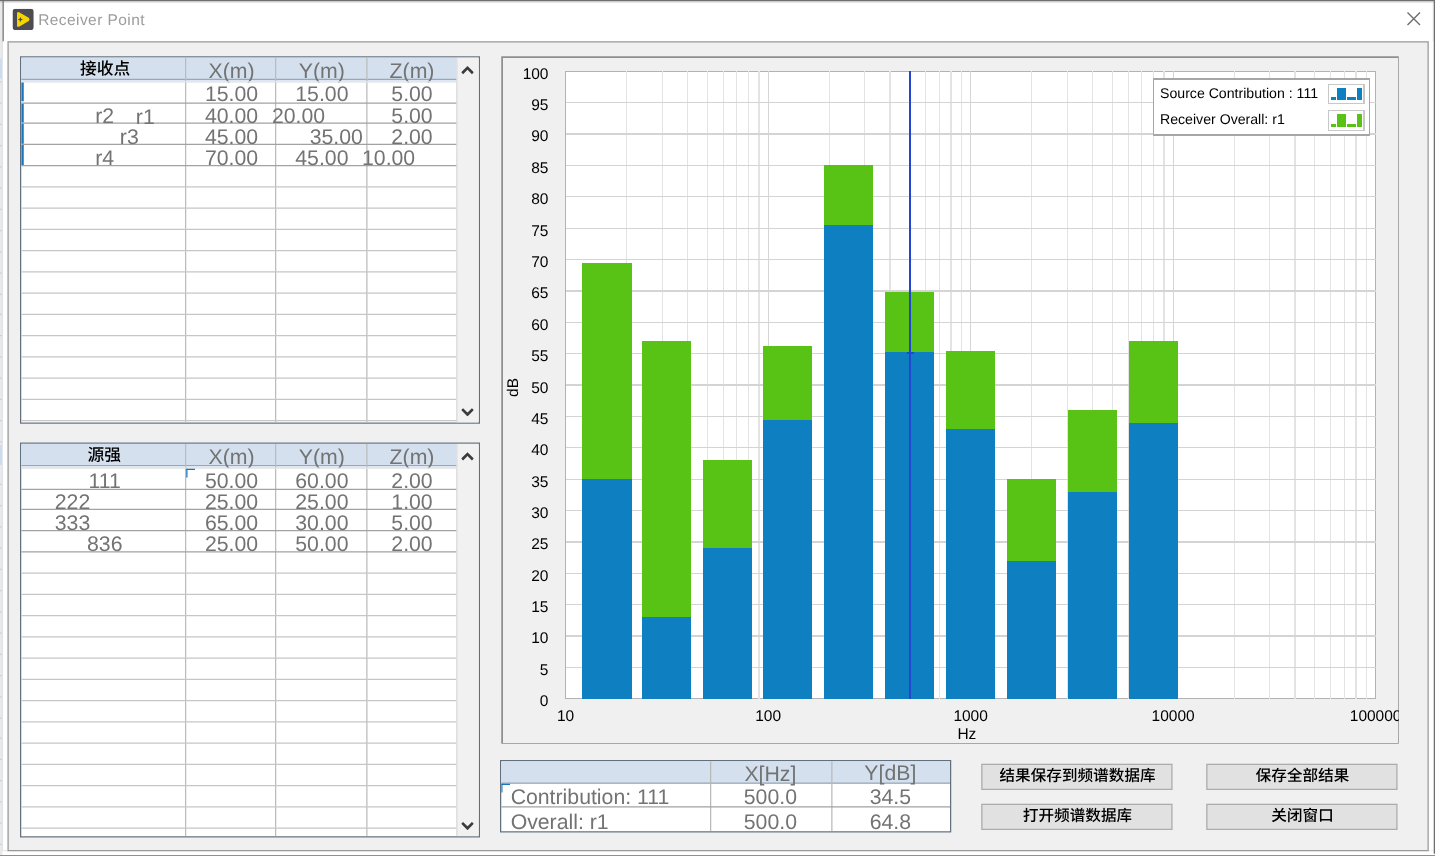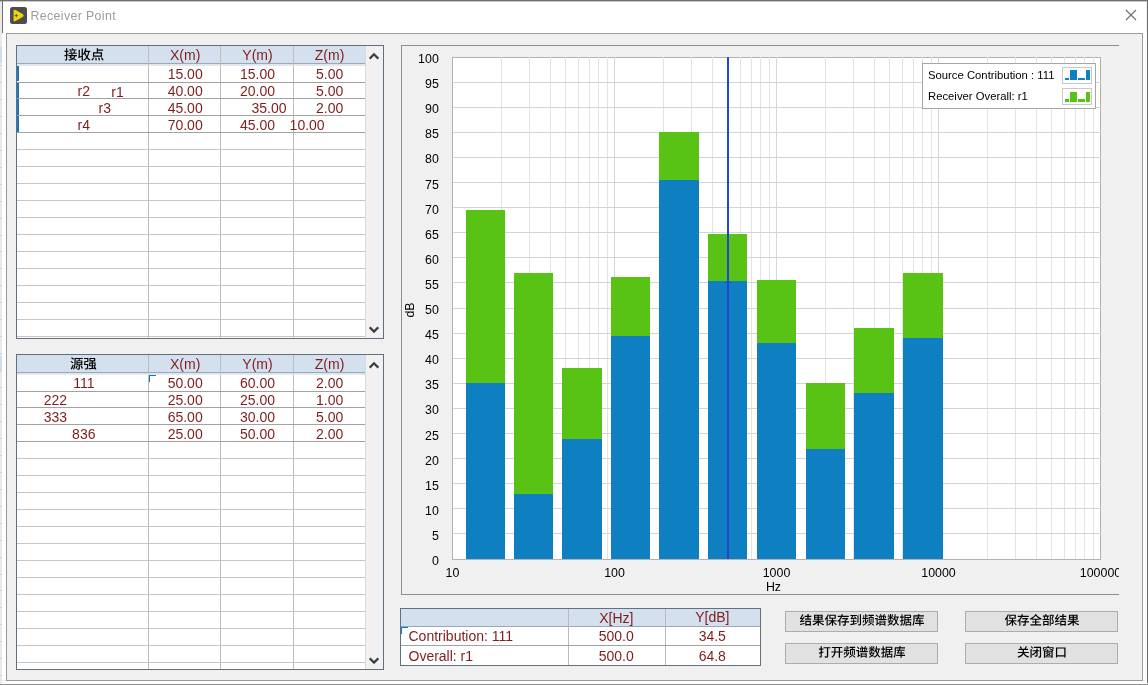--- a/index.html
+++ b/index.html
@@ -1,15 +1,15 @@
 <!DOCTYPE html>
 <html><head><meta charset="utf-8"><style>
 *{margin:0;padding:0;box-sizing:content-box}
 html,body{width:1148px;height:685px;overflow:hidden;background:#f0f0f0;font-family:"Liberation Sans",sans-serif}
-.t13{font-size:14px;color:#7f1d1d;white-space:nowrap}
+.t13{font-size:17px;color:#737373;white-space:nowrap}
 </style></head>
 <body>
 <div style="position:absolute;left:0;top:0;width:6px;height:685px;background:#e9e9e9"></div>
 <div style="position:absolute;left:2px;top:33px;width:1px;height:647px;background:#8ba6bd"></div>
 <div style="position:absolute;left:0;top:65.0px;width:2px;height:1px;background:#c9d3dc"></div>
 <div style="position:absolute;left:0;top:82.0px;width:2px;height:1px;background:#c9d3dc"></div>
 <div style="position:absolute;left:0;top:98.9px;width:2px;height:1px;background:#c9d3dc"></div>
 <div style="position:absolute;left:0;top:115.8px;width:2px;height:1px;background:#c9d3dc"></div>
 <div style="position:absolute;left:0;top:132.8px;width:2px;height:1px;background:#c9d3dc"></div>
 <div style="position:absolute;left:0;top:149.8px;width:2px;height:1px;background:#c9d3dc"></div>
@@ -100,21 +100,21 @@
     <div style="position:absolute;left:0;top:290.2px;width:347.5px;height:1px;background:#c6c6c6"></div>
     <div style="position:absolute;left:0;top:19.0px;width:347.5px;height:1px;background:#e8e8e8"></div>
     <div style="position:absolute;left:0px;top:20.0px;width:2px;height:15.9px;background:#1776bd"></div>
     <div class="t13" style="position:absolute;left:26.8px;top:38px;width:80px;text-align:right">r1</div>
     <div class="t13" style="position:absolute;left:128.2px;top:20.5px;width:80px;text-align:center">15.00</div>
     <div class="t13" style="position:absolute;left:200.5px;top:20.5px;width:80px;text-align:center">15.00</div>
     <div class="t13" style="position:absolute;left:272.6px;top:20.5px;width:80px;text-align:center">5.00</div>
     <div style="position:absolute;left:0px;top:37.0px;width:2px;height:15.9px;background:#1776bd"></div>
     <div class="t13" style="position:absolute;left:26.8px;top:37.5px;width:80px;text-align:center">r2</div>
     <div class="t13" style="position:absolute;left:128.2px;top:37.5px;width:80px;text-align:center">40.00</div>
-    <div class="t13" style="position:absolute;left:200.5px;top:37.5px;width:80px;text-align:center">20.00</div>
+    <div class="t13" style="position:absolute;left:200.5px;top:37.5px;width:80px;">20.00</div>
     <div class="t13" style="position:absolute;left:272.6px;top:37.5px;width:80px;text-align:center">5.00</div>
     <div style="position:absolute;left:0px;top:53.9px;width:2px;height:15.9px;background:#1776bd"></div>
     <div class="t13" style="position:absolute;left:14px;top:54.4px;width:80px;text-align:right">r3</div>
     <div class="t13" style="position:absolute;left:128.2px;top:54.4px;width:80px;text-align:center">45.00</div>
     <div class="t13" style="position:absolute;left:212px;top:54.4px;width:80px;text-align:center">35.00</div>
     <div class="t13" style="position:absolute;left:272.6px;top:54.4px;width:80px;text-align:center">2.00</div>
     <div style="position:absolute;left:0px;top:70.8px;width:2px;height:15.9px;background:#1776bd"></div>
     <div class="t13" style="position:absolute;left:26.8px;top:71.3px;width:80px;text-align:center">r4</div>
     <div class="t13" style="position:absolute;left:128.2px;top:71.3px;width:80px;text-align:center">70.00</div>
     <div class="t13" style="position:absolute;left:200.5px;top:71.3px;width:80px;text-align:center">45.00</div>

